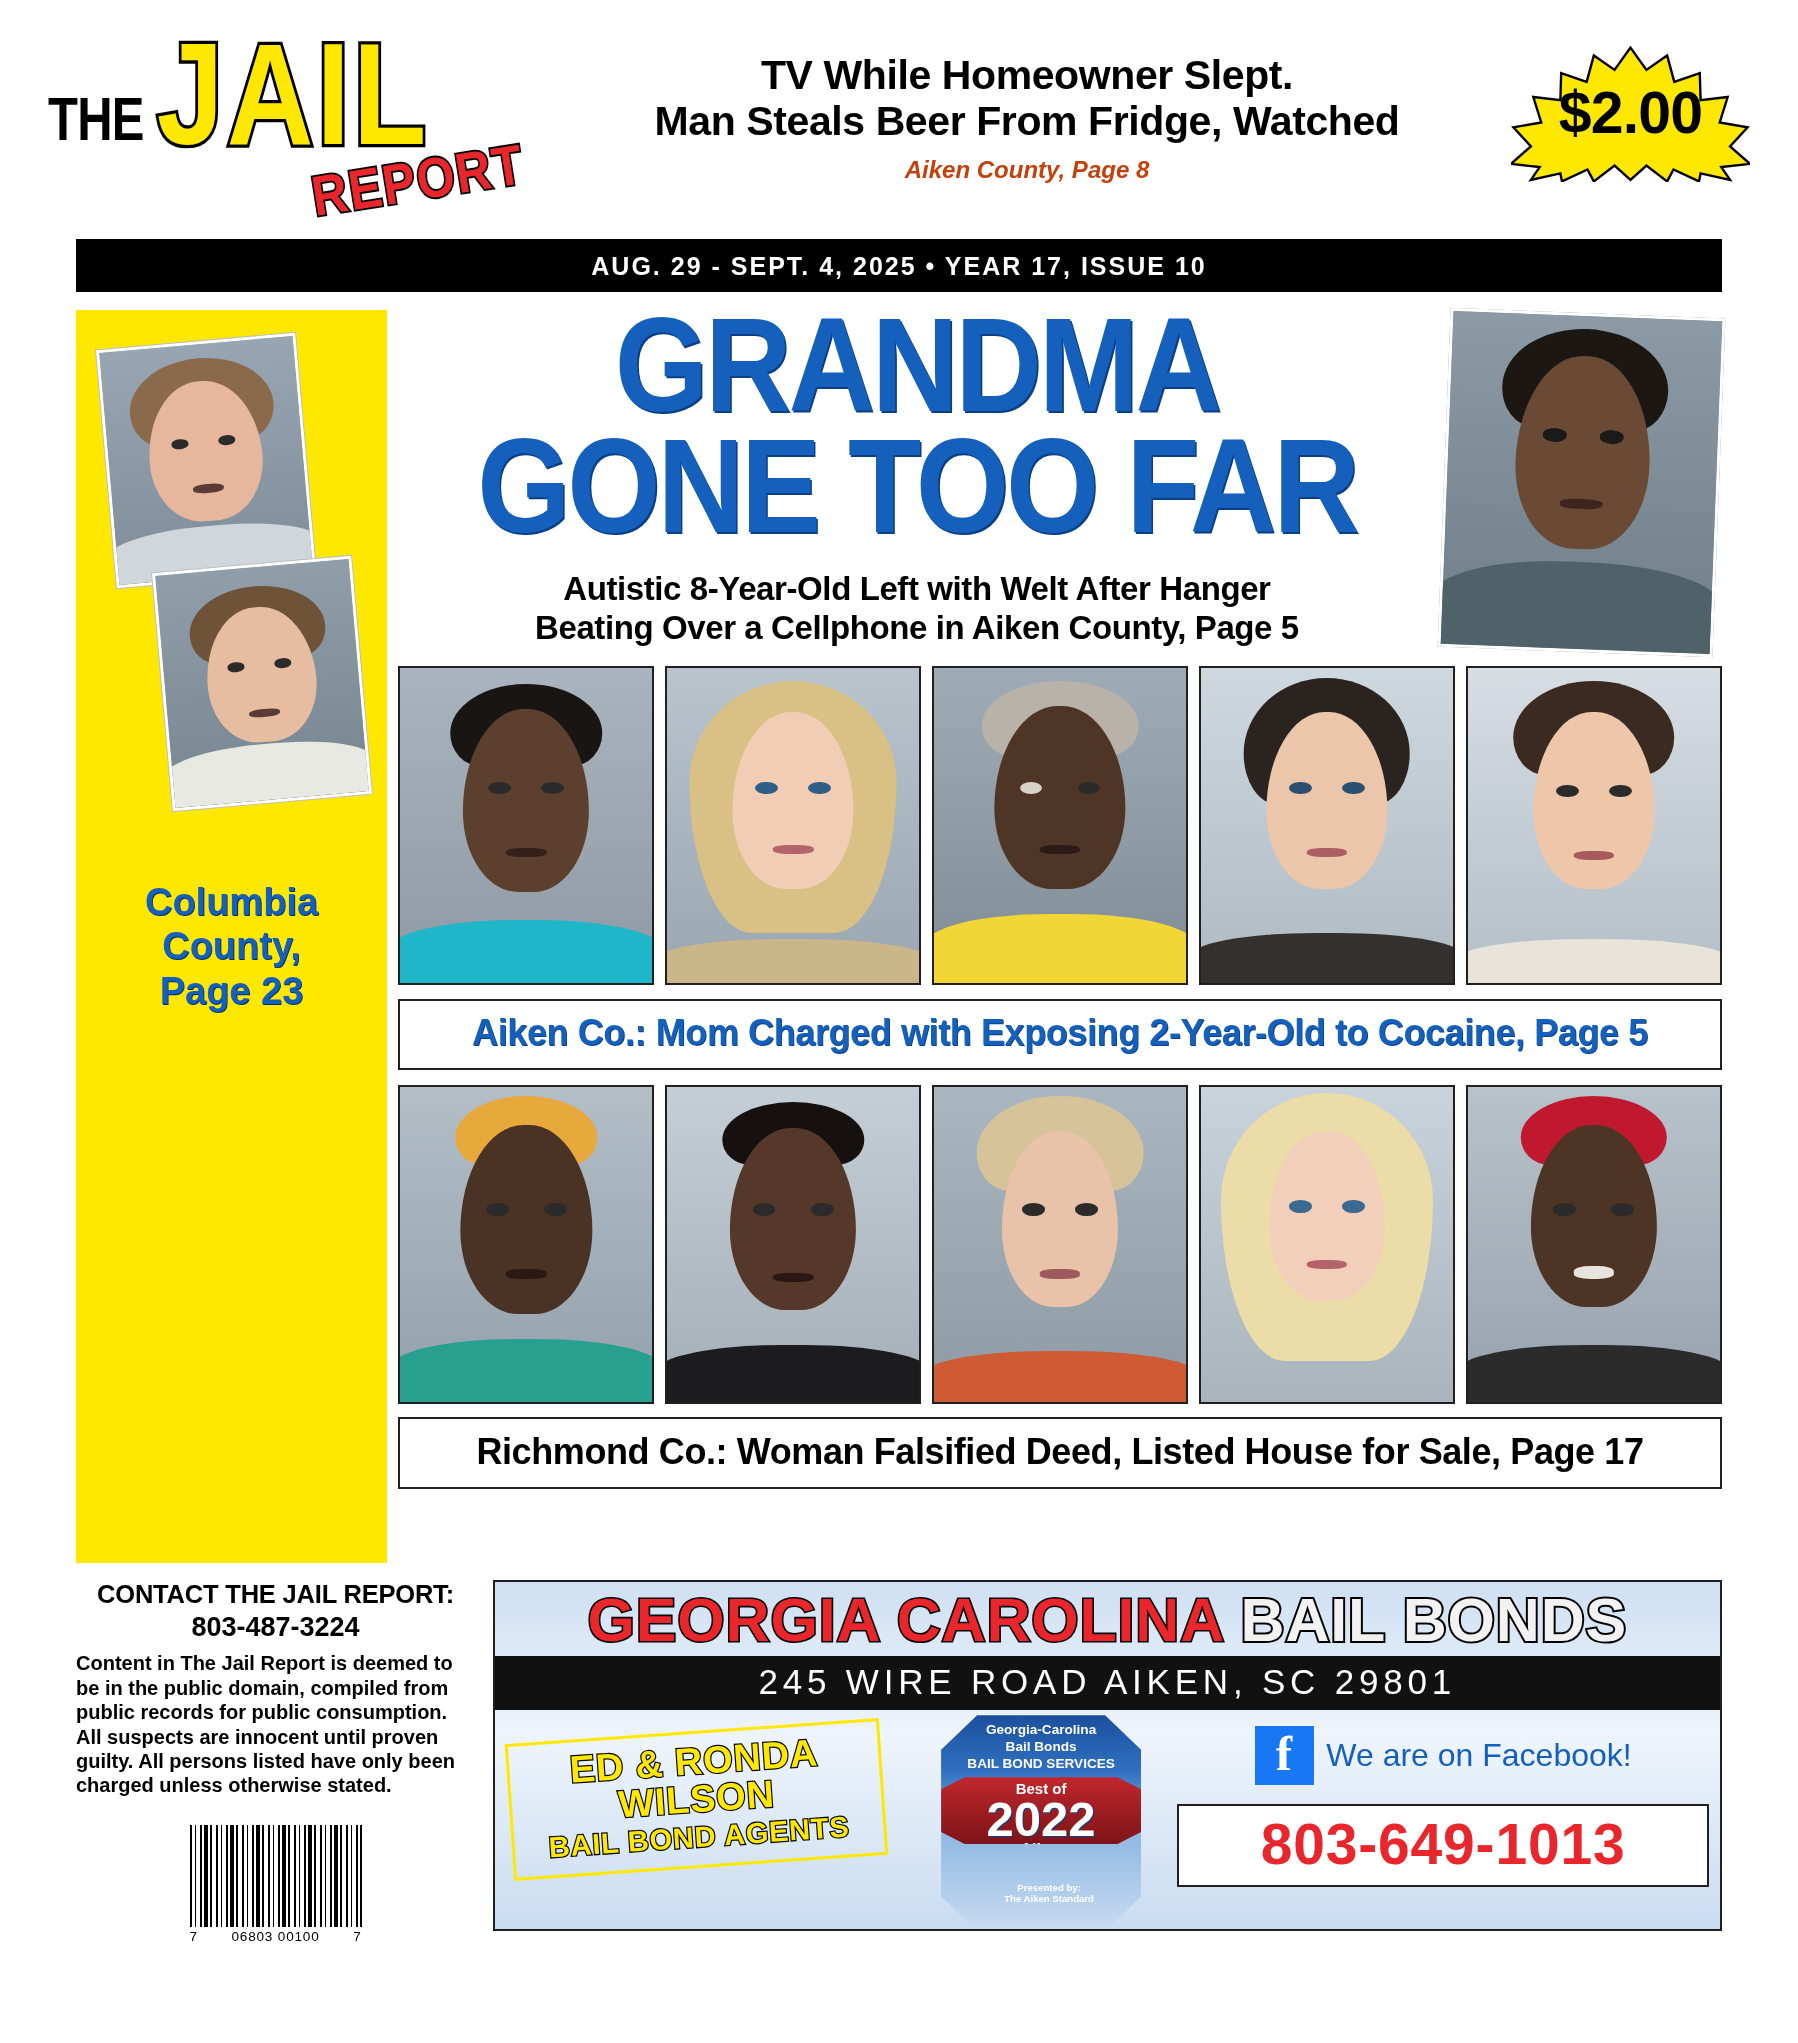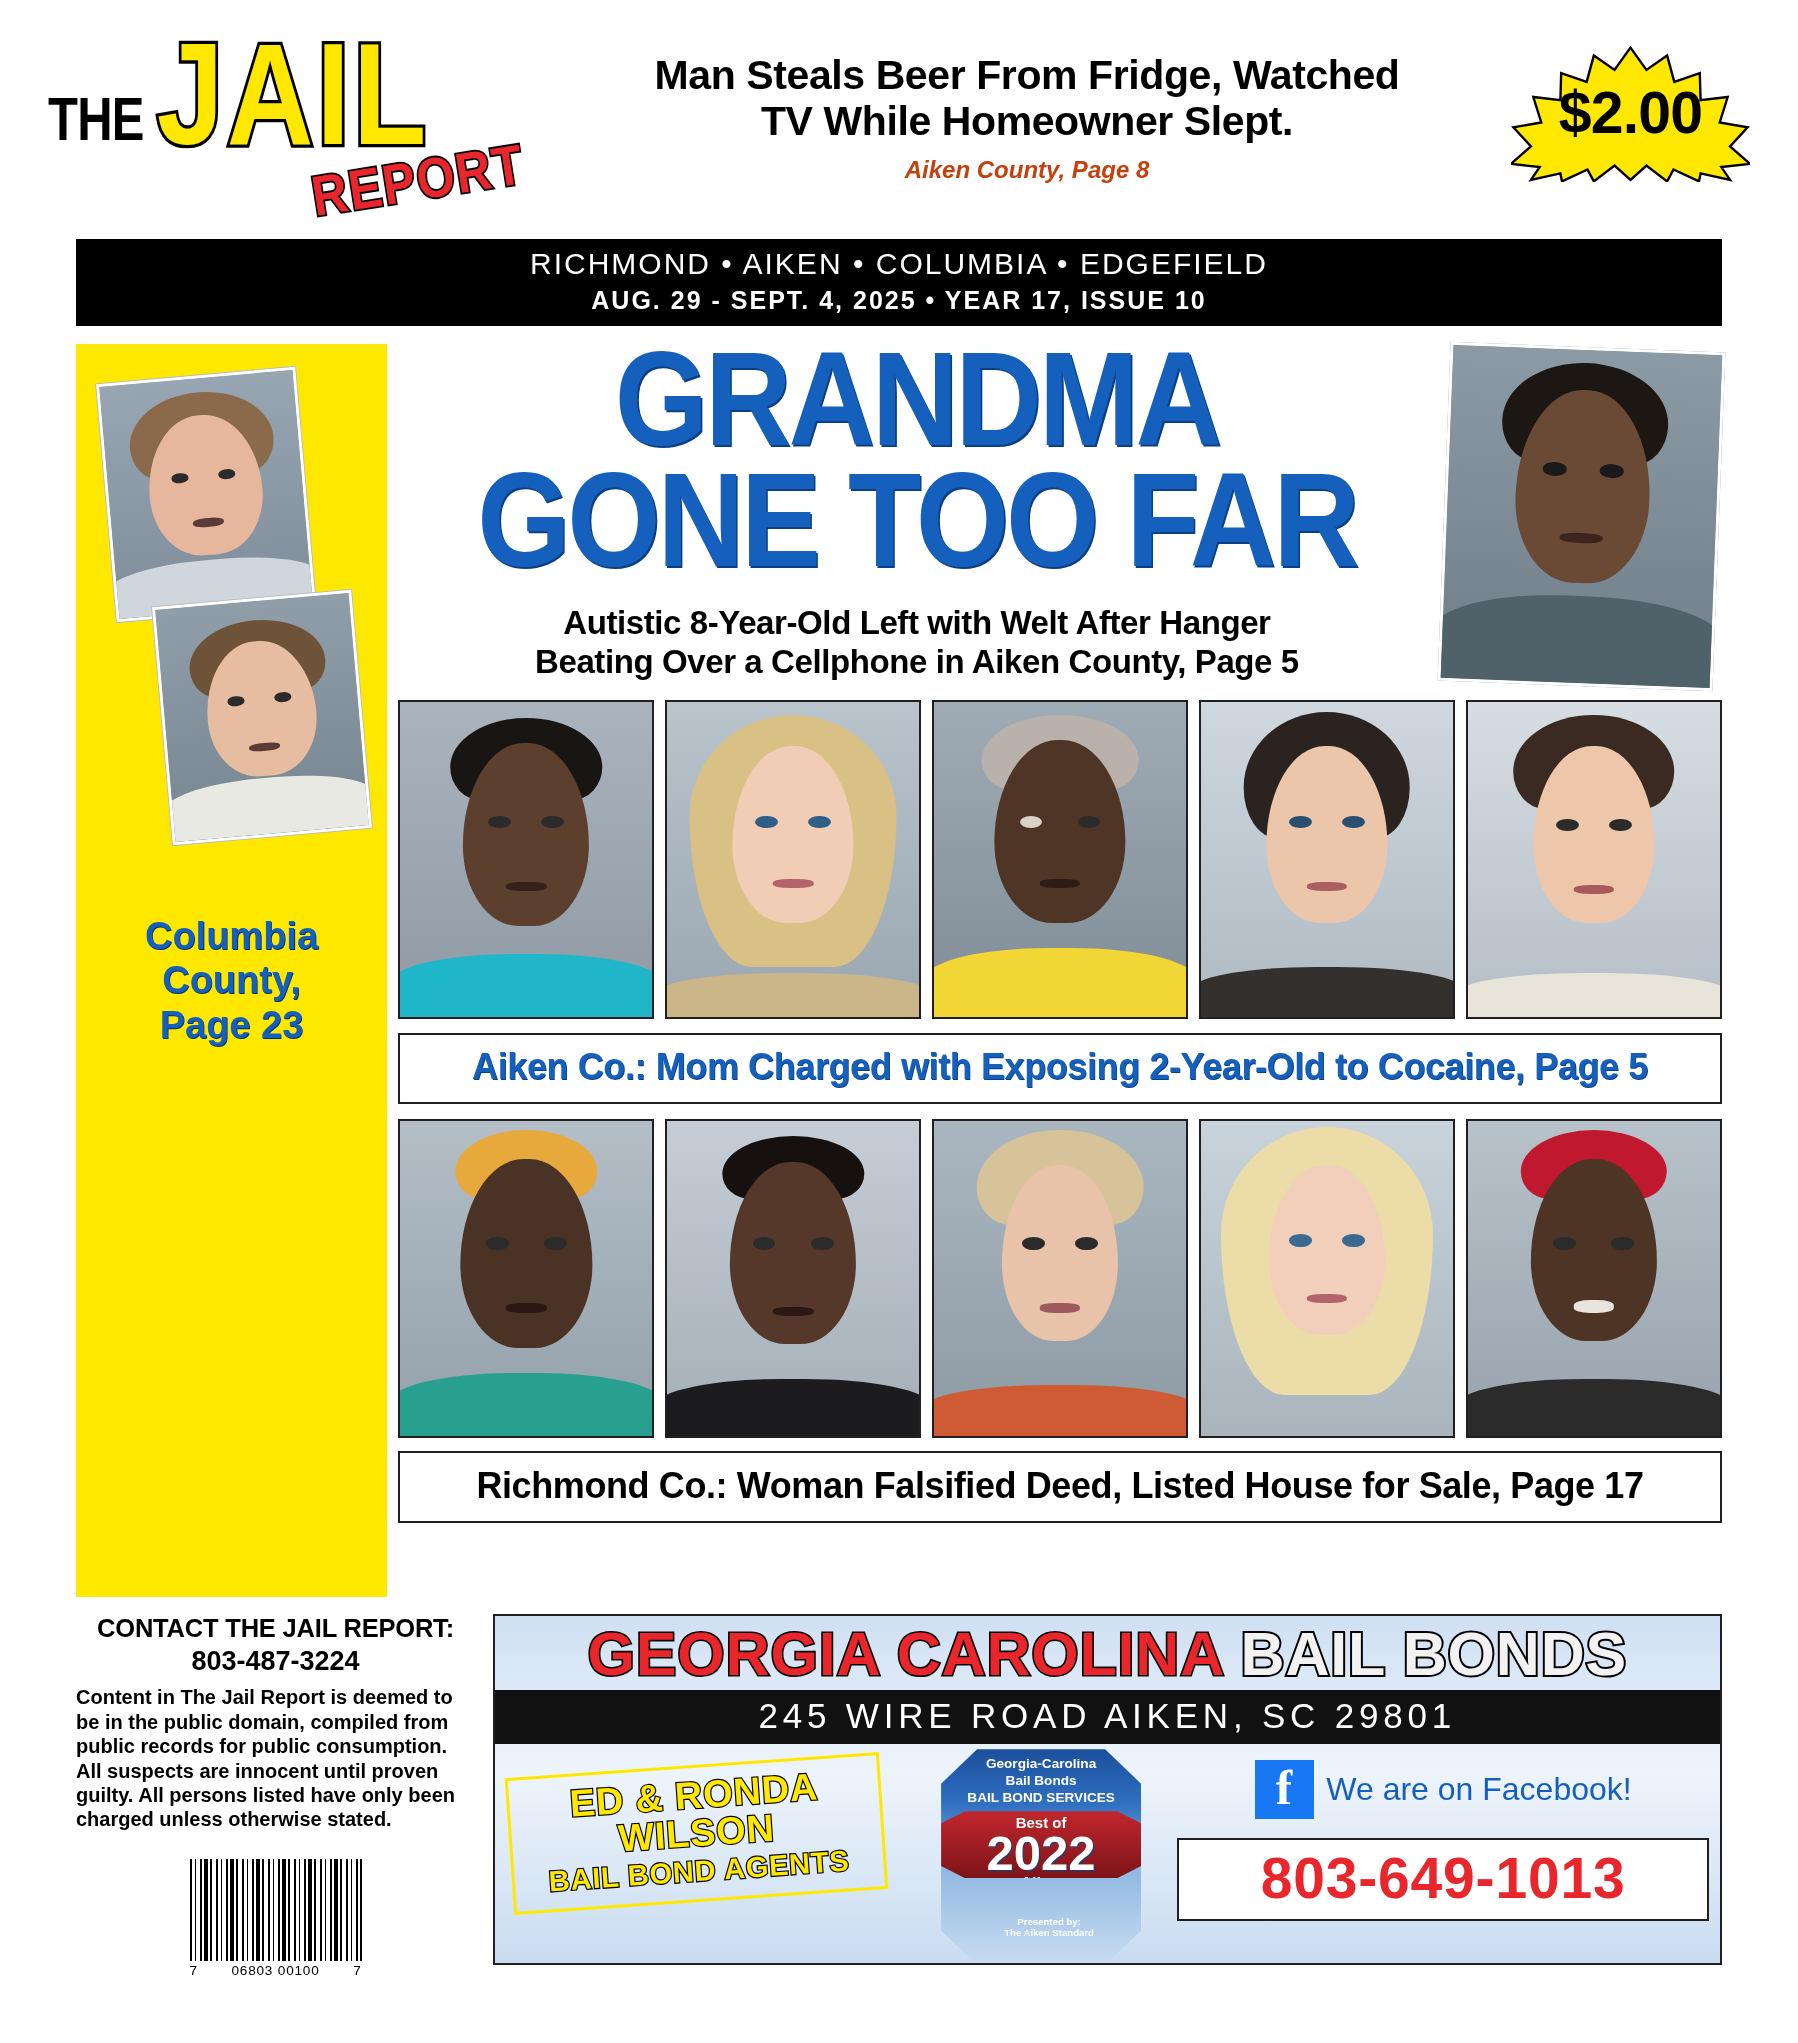--- a/index.html
+++ b/index.html
@@ -471,35 +471,34 @@
 
 <div class="masthead">
 
   <div class="logo-block">
     <span class="logo-the">THE</span>
     <span class="logo-jail">JAIL</span>
     <span class="logo-report">REPORT</span>
   </div>
 
   <div class="headline-top">
+    <div class="line">TV While Homeowner Slept.</div>
     <div class="line">Man Steals Beer From Fridge, Watched</div>
-    <div class="line">TV While Homeowner Slept.</div>
     <div class="sub">Aiken County, Page 8</div>
   </div>
 
   <div class="price-star">
     <svg class="burst" viewBox="0 0 300 170">
       <polygon points="150,2 170,30 196,12 205,45 237,34 238,68 272,64 262,96 297,102 275,126 300,148 264,152 275,168 238,160 236,170 204,155 196,170 170,150 150,168 130,150 104,170 96,155 64,170 62,160 25,168 36,152 0,148 25,126 3,102 38,96 28,64 62,68 63,34 95,45 104,12 130,30" fill="#FFE800" stroke="#000" stroke-width="3"></polygon>
     </svg>
     <div class="amount">$2.00</div>
   </div>
 </div>
 
 <div class="black-bar">
-  <div class="counties">RICHMOND • AIKEN • COLUMBIA • EDGEFIELD</div>
   <div class="issue">AUG. 29 - SEPT. 4, 2025 • YEAR 17, ISSUE 10</div>
 </div>
 
 <div class="page-body">
 
   <div class="left-col">
 
     <div class="brothers-photos">
       <div class="mug-tilt a">
         <div class="ph">

